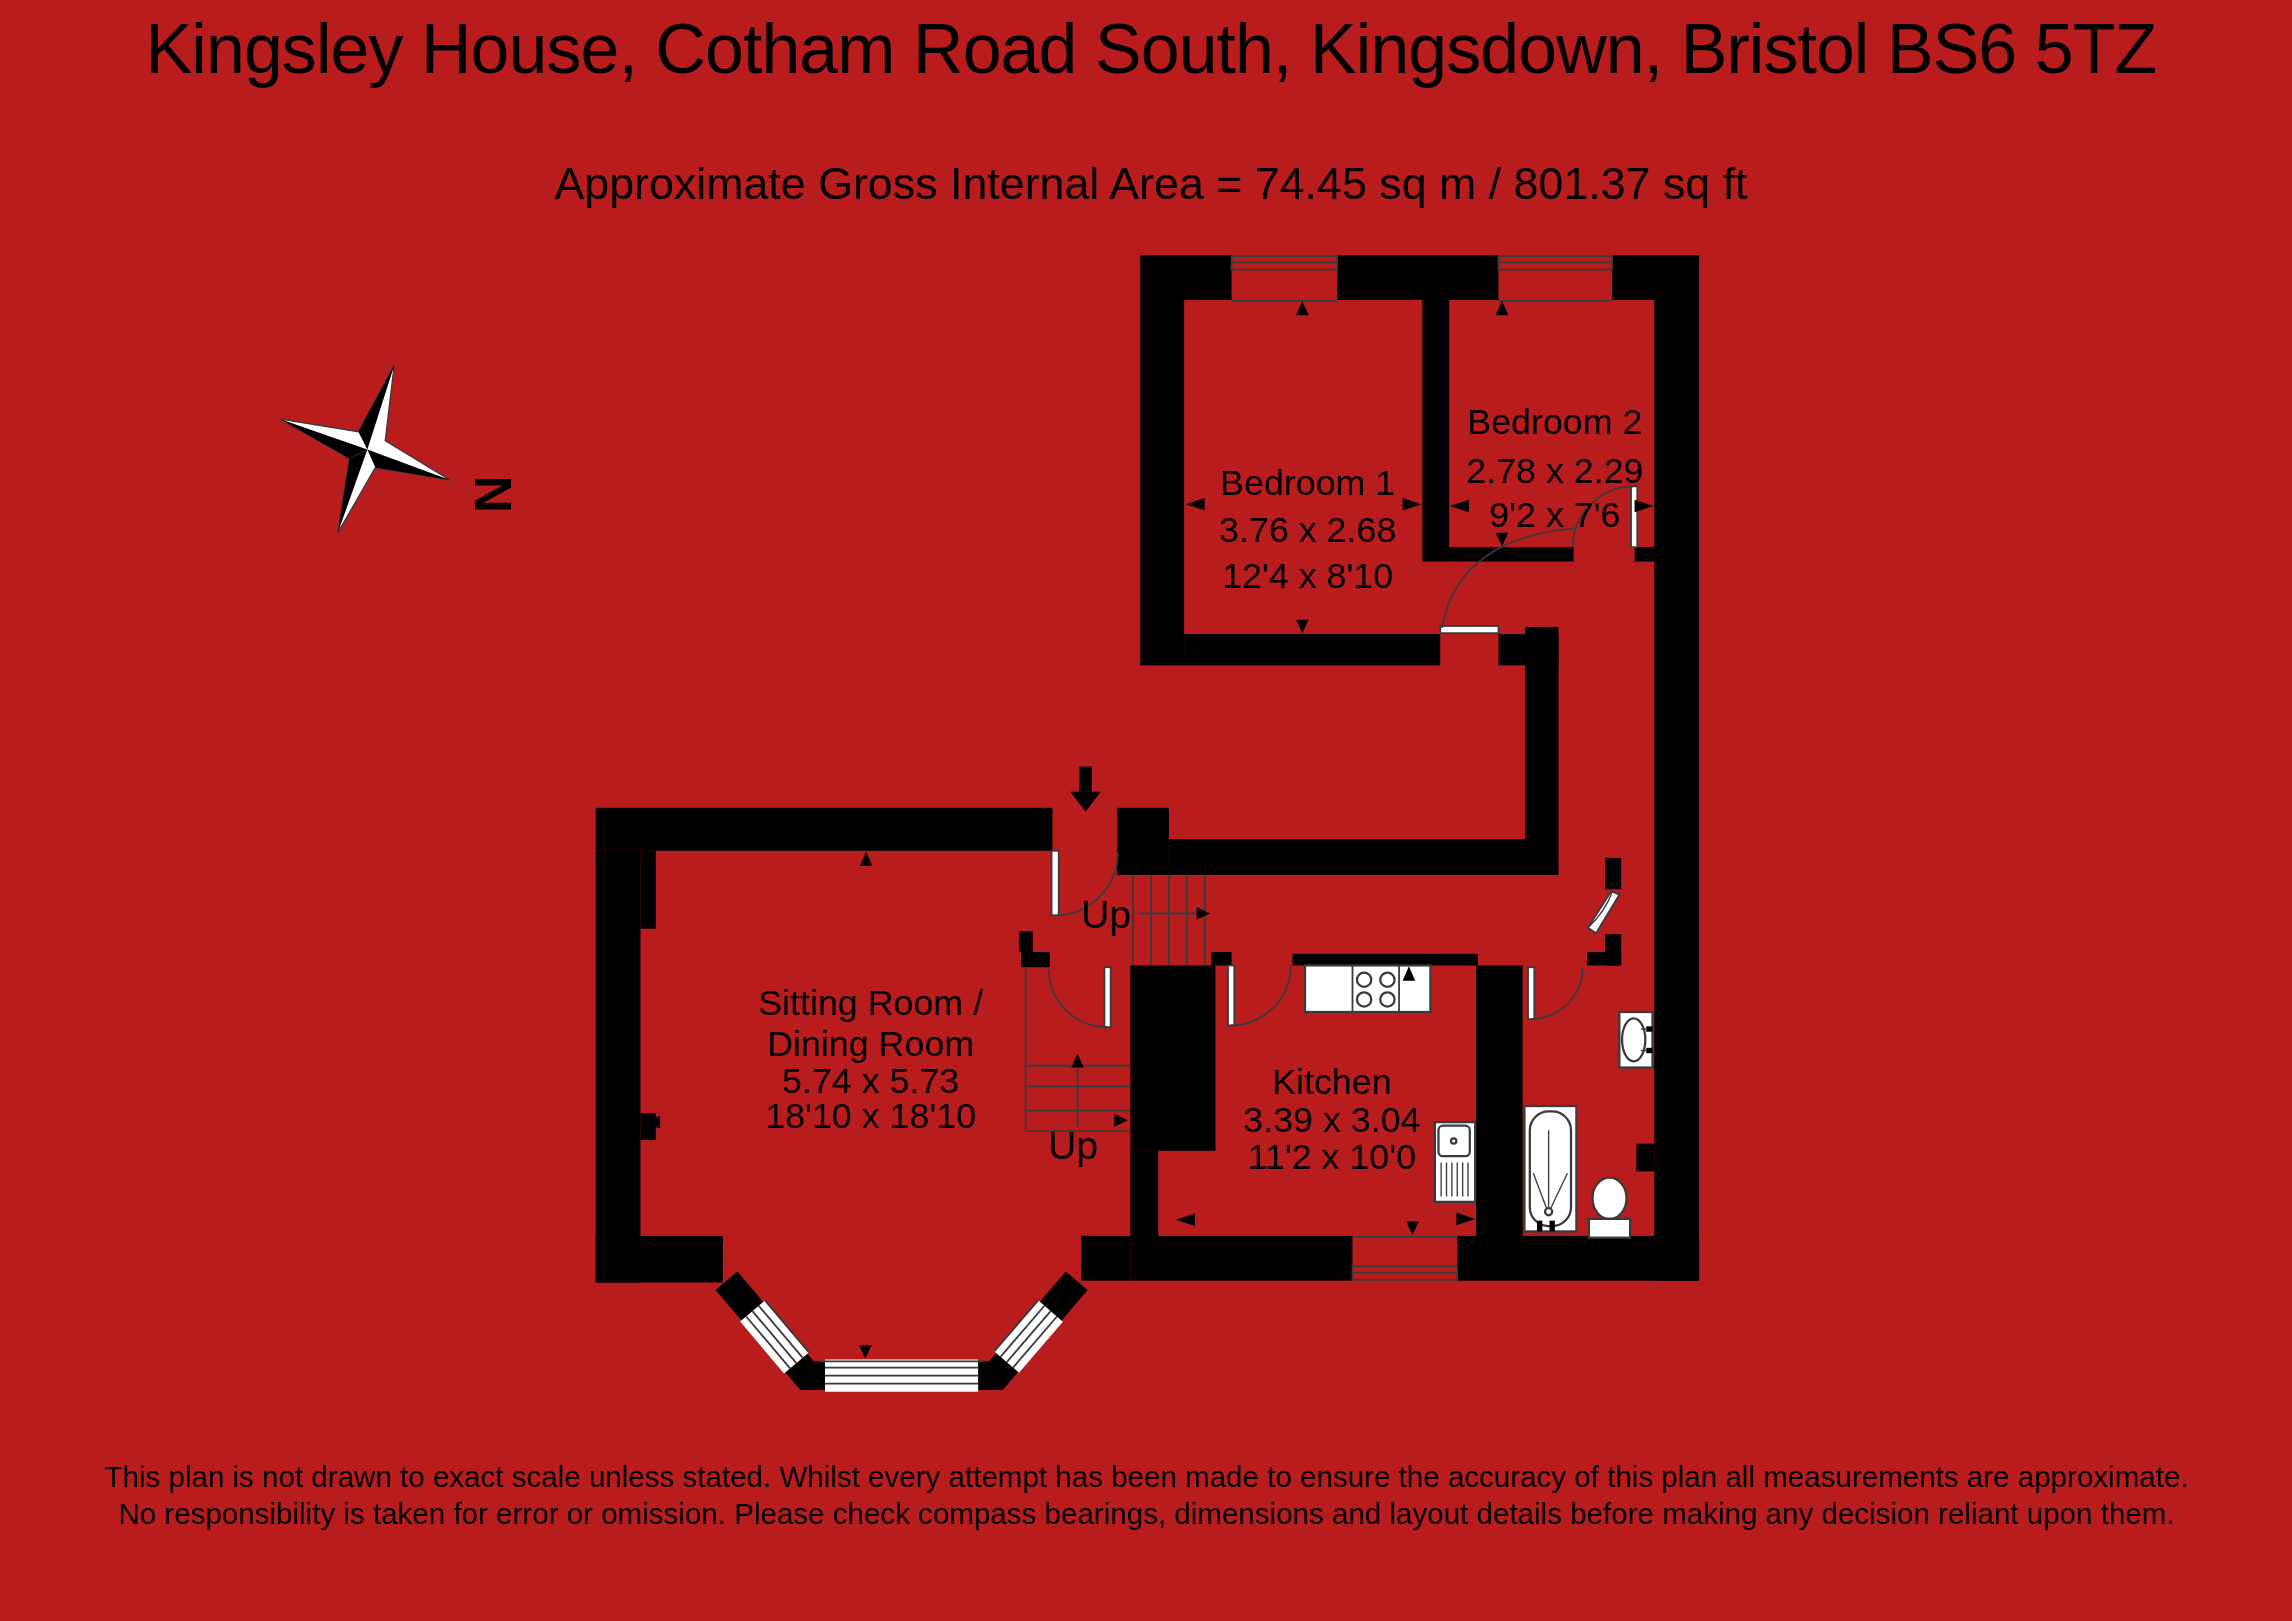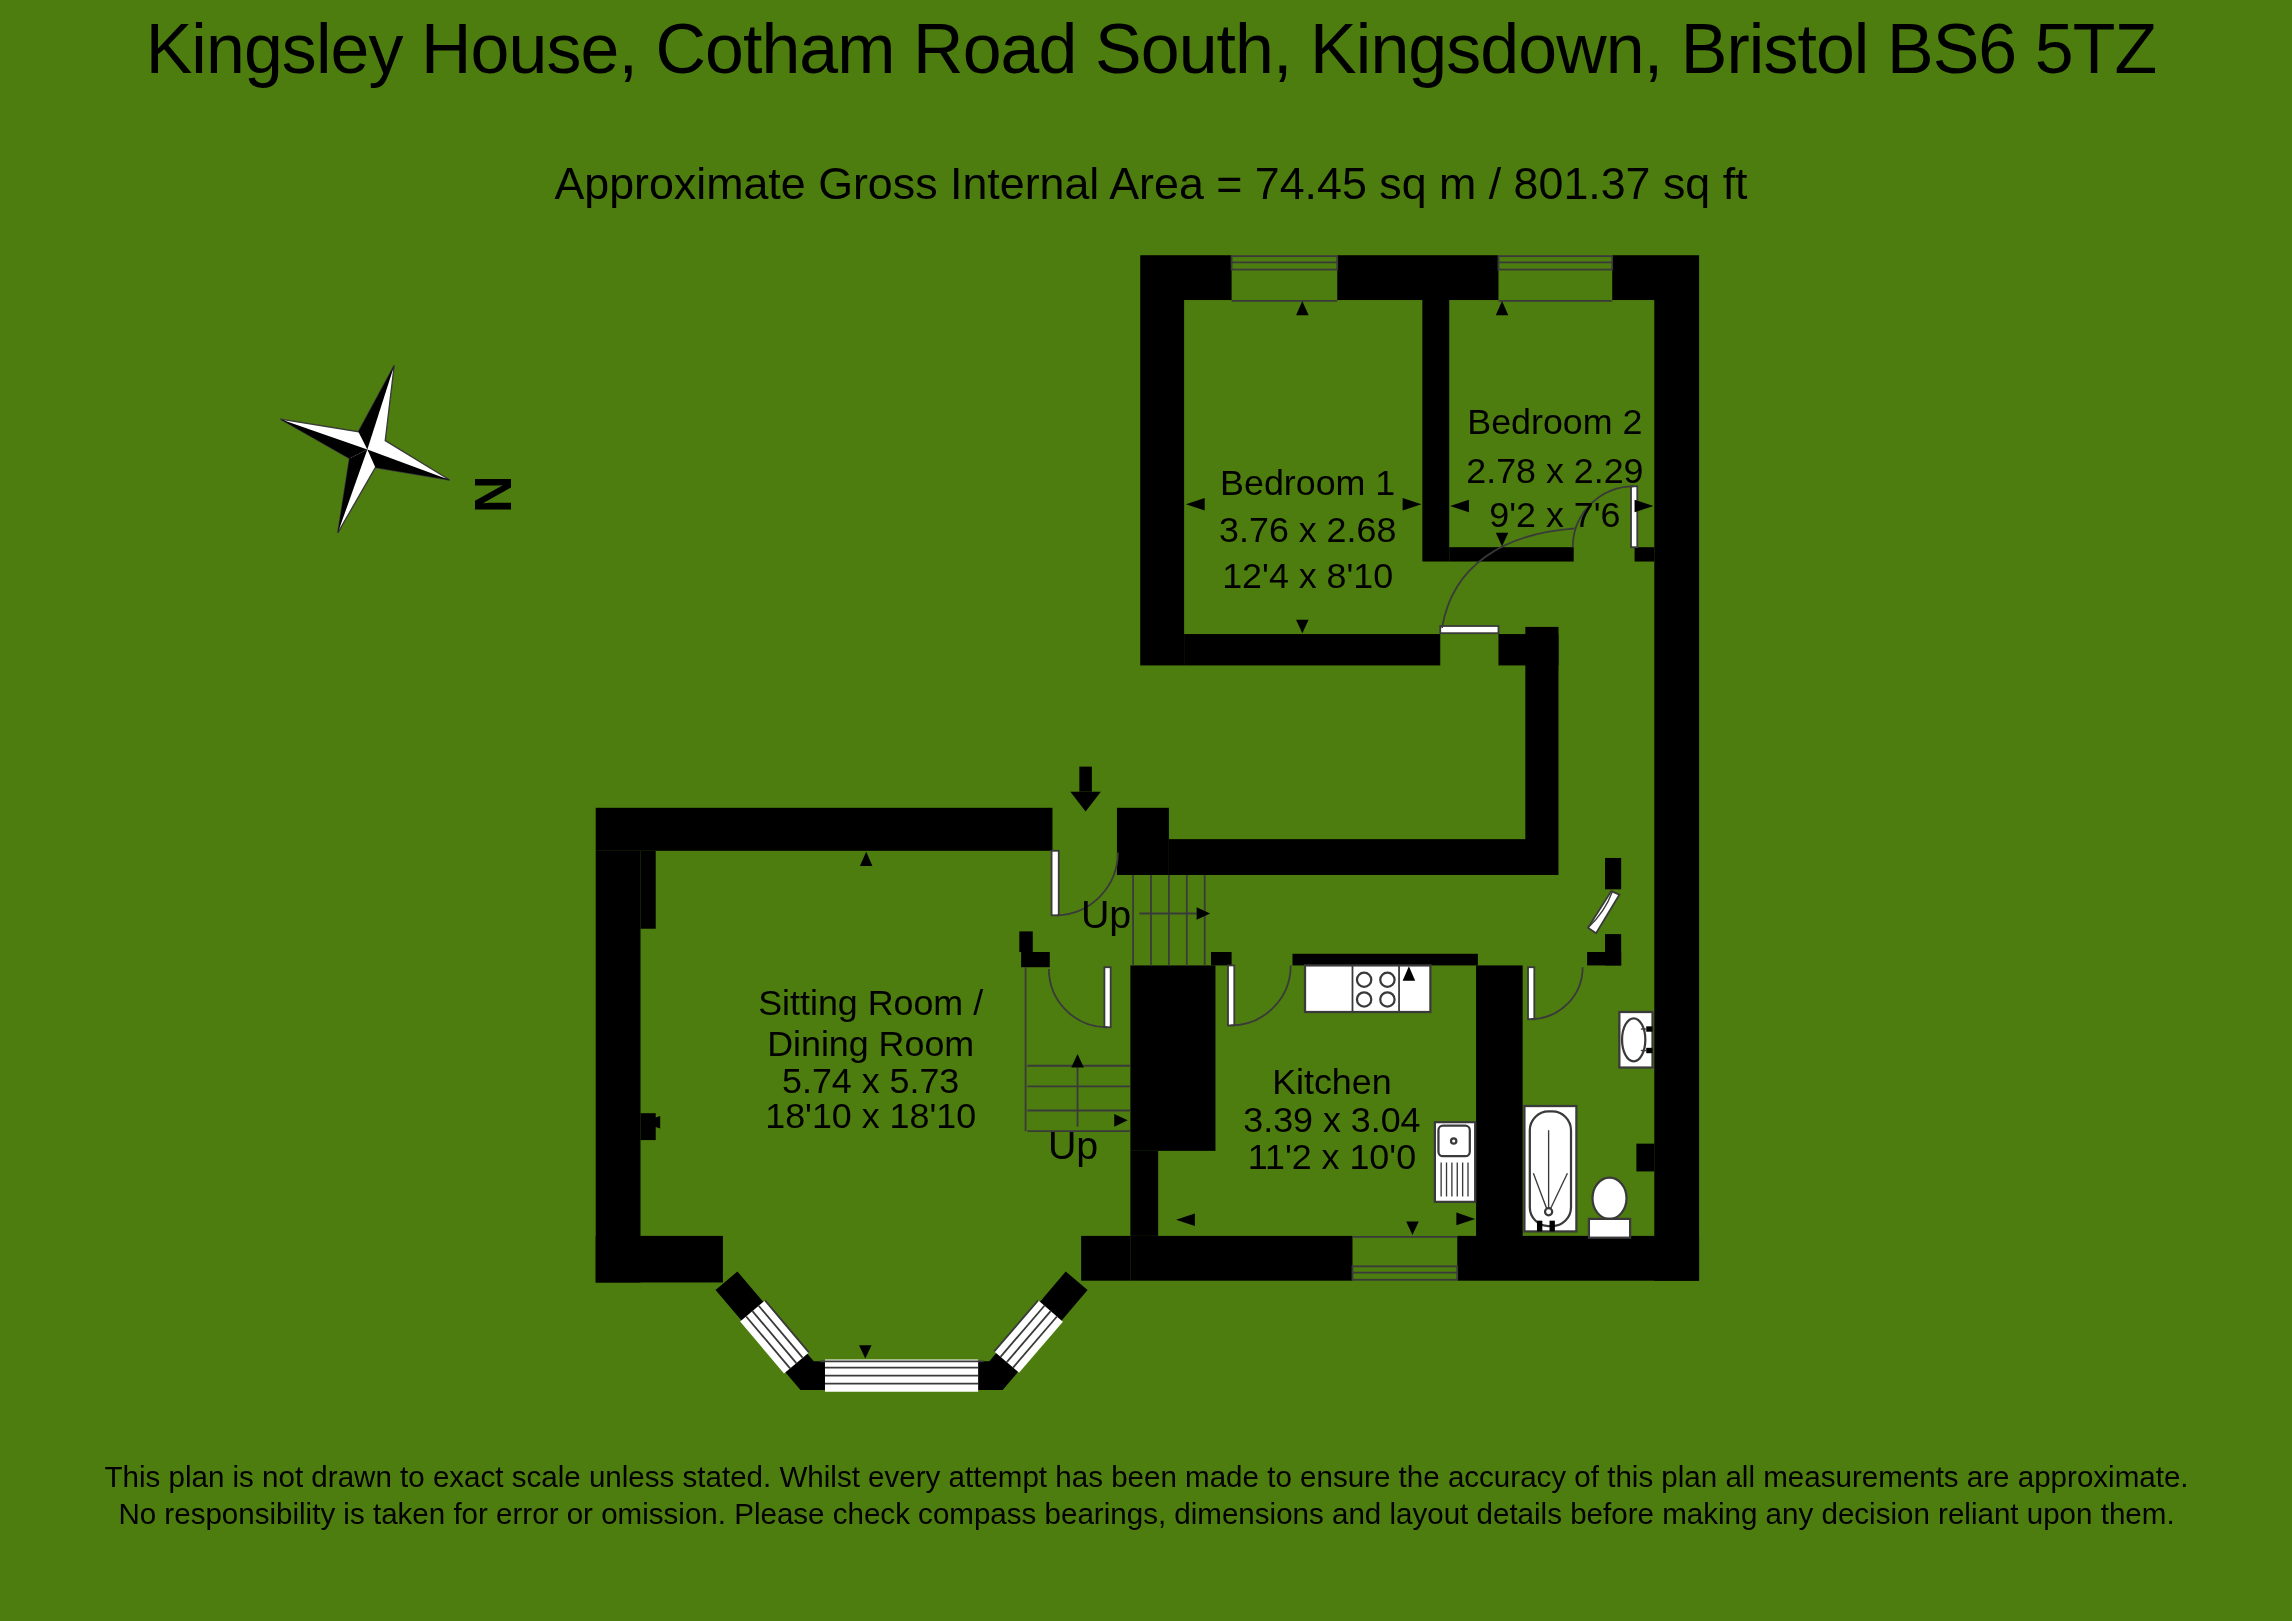--- a/index.html
+++ b/index.html
@@ -1,17 +1,17 @@
 <!DOCTYPE html>
 <html style="font-size:14.3px"><head>
 <meta charset="utf-8">
 <style>
   html,body{margin:0;padding:0;background:#ffffff;}
   body{width:2293px;height:1621px;font-family:"Liberation Sans",sans-serif;}
-  .page{position:relative;width:2293px;height:1621px;background:#4d7c0f;overflow:hidden;}
+  .page{position:relative;width:2293px;height:1621px;background:#b91c1c;overflow:hidden;}
   svg text{fill:#000;}
   .title-text{font-size:78px;letter-spacing:-1px;}
   .subtitle-text{font-size:50px;}
   .room-name{font-size:40px;}
   .room-dim{font-size:40px;}
   .up-text{font-size:44px;}
   .north-text{font-size:58px;font-weight:600;}
   .footer-text{font-size:33px;}
   .wall{fill:#000;stroke:none;}
   .thin{stroke:#3a3a3a;stroke-width:2;fill:none;}

